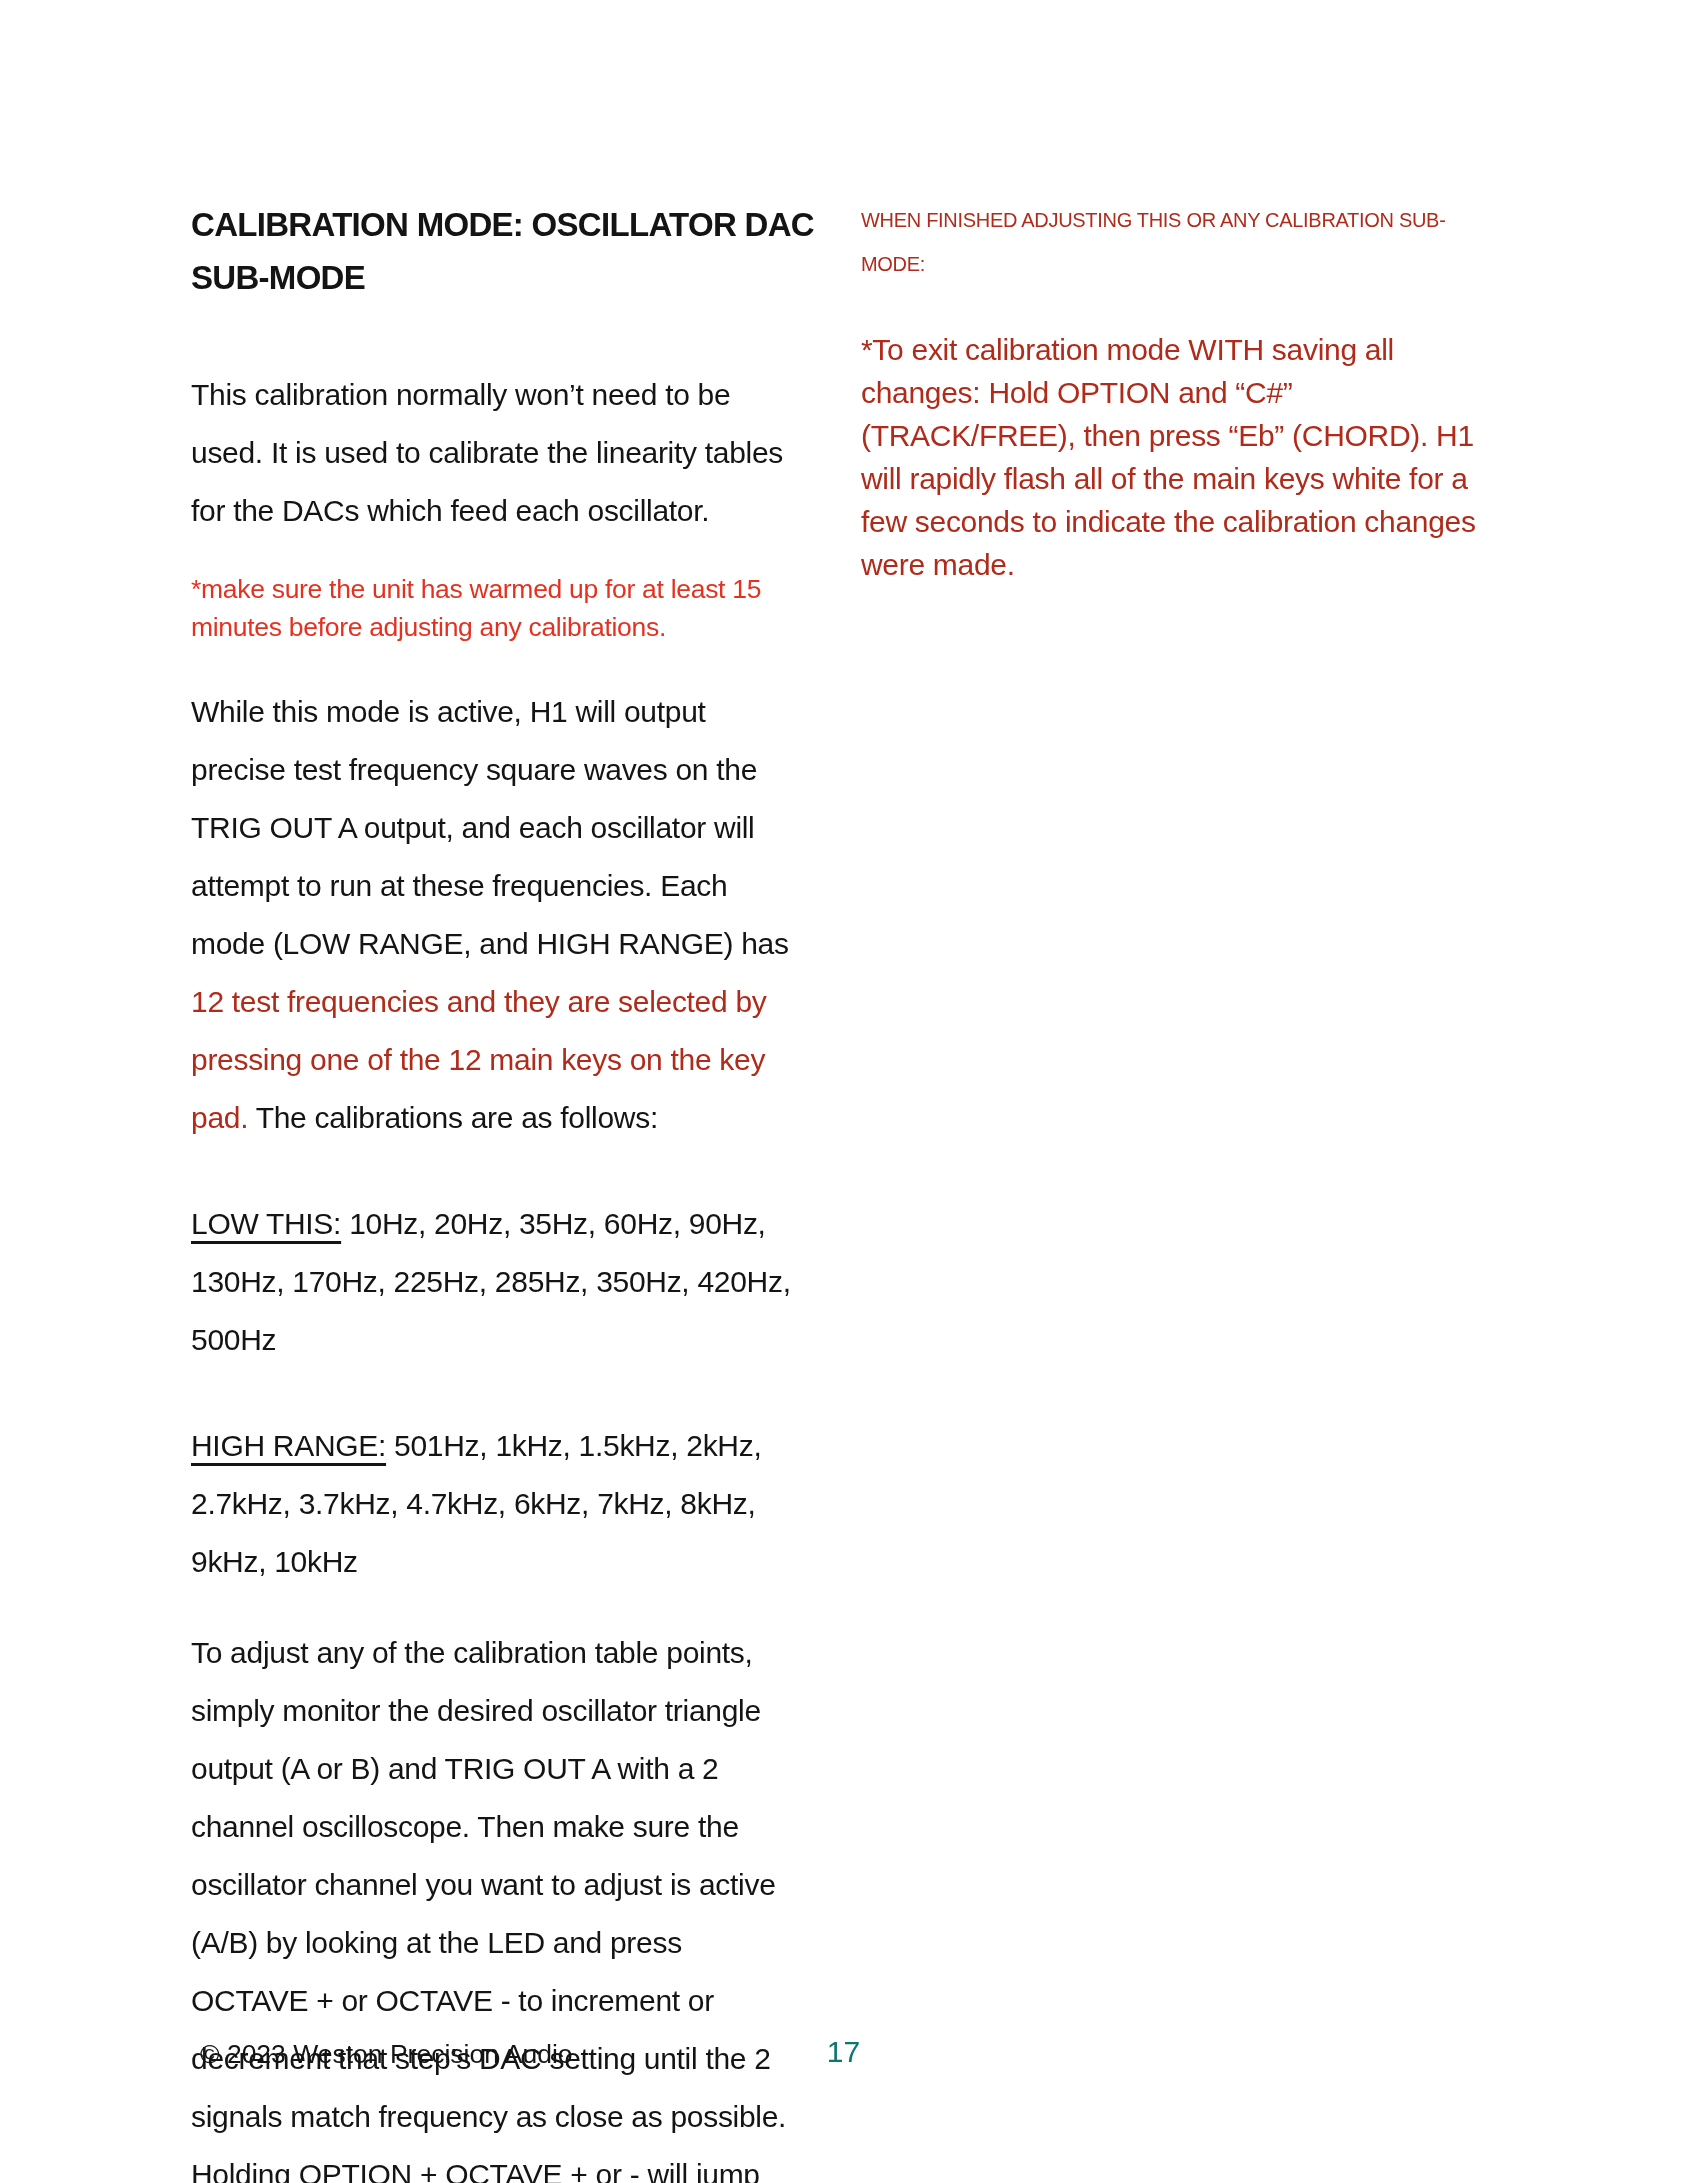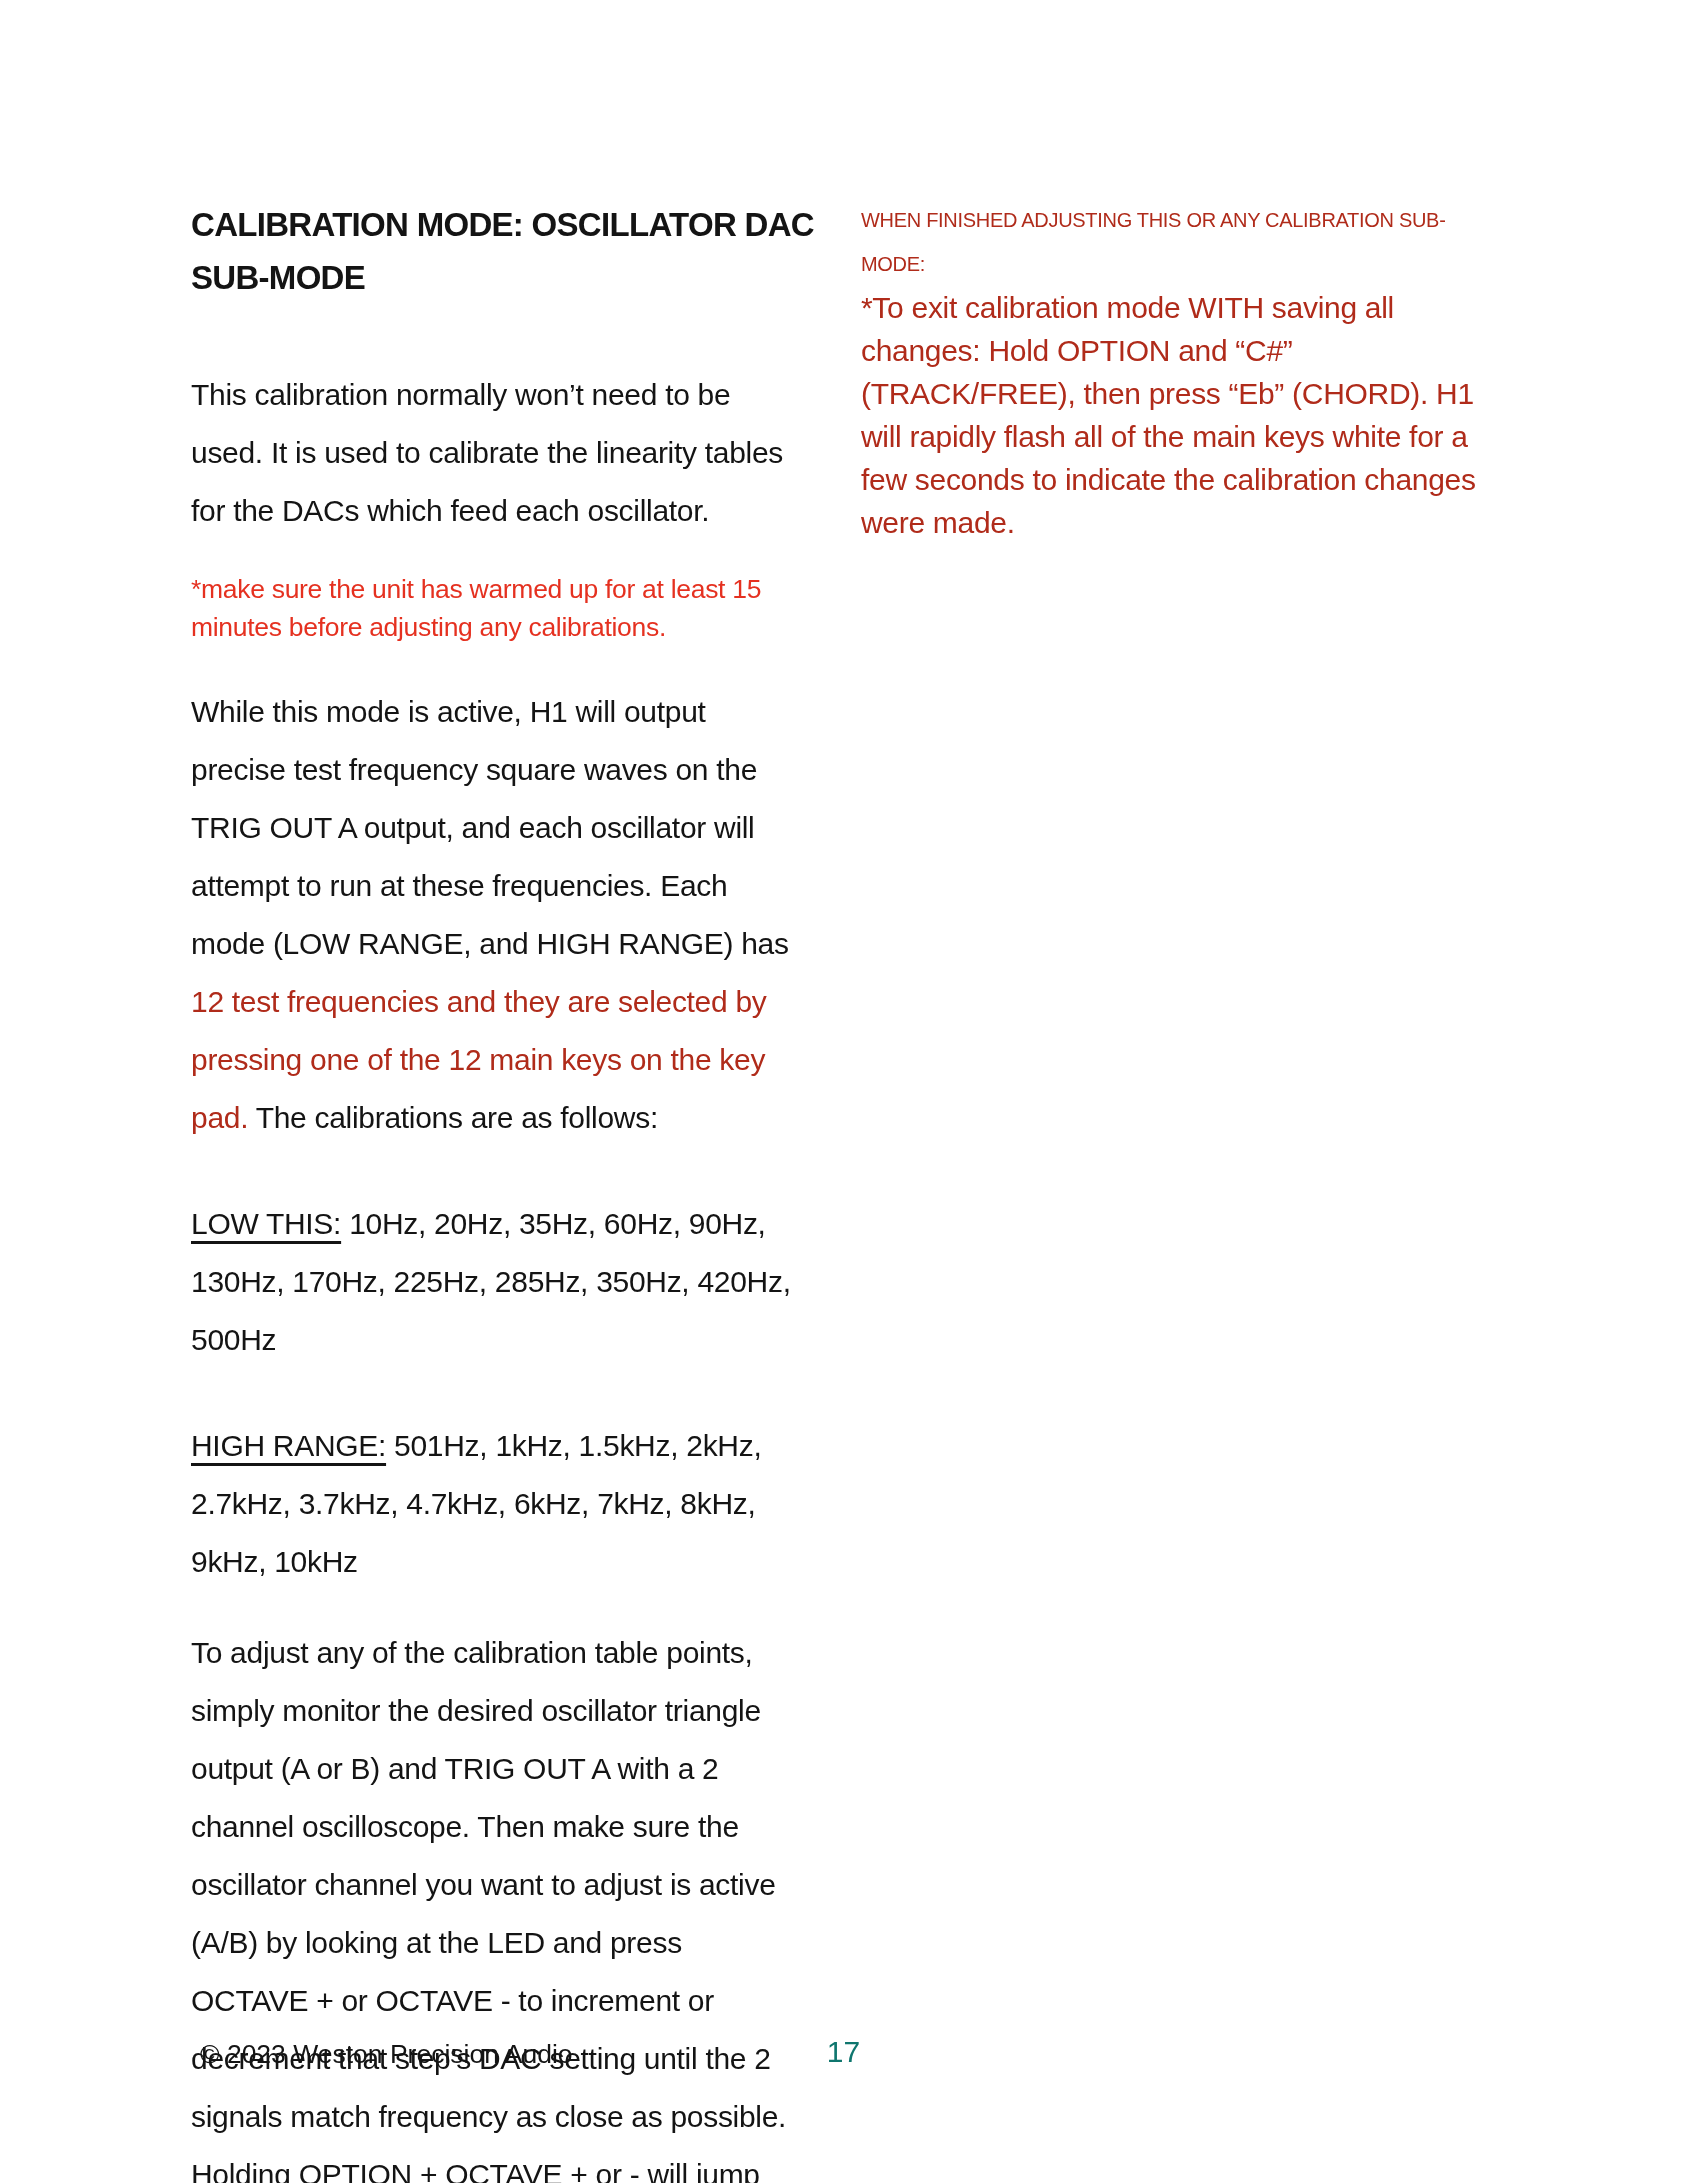--- a/index.html
+++ b/index.html
@@ -59,21 +59,21 @@
     line-height: 44px;
     color: #b02b1a;
   }
   .rc-para {
     font-size: 30px;
     letter-spacing: -0.3px;
     line-height: 43px;
     color: #b02b1a;
   }
   .rc-para1 { margin-top: 85px; }
-  .rc-para2 { }
+  .rc-para2 { margin-top: 42px; }
 
   .footer-copyright {
     position: absolute;
     left: 200px;
     top: 2039px;
     font-size: 26.5px;
     color: #141414;
     letter-spacing: 0;
   }
   .footer-pagenum {

